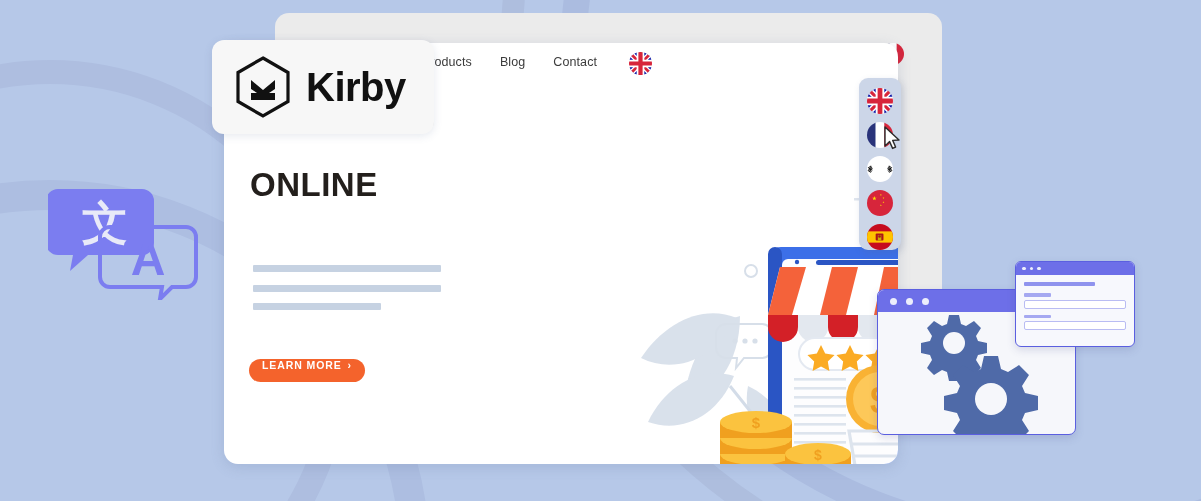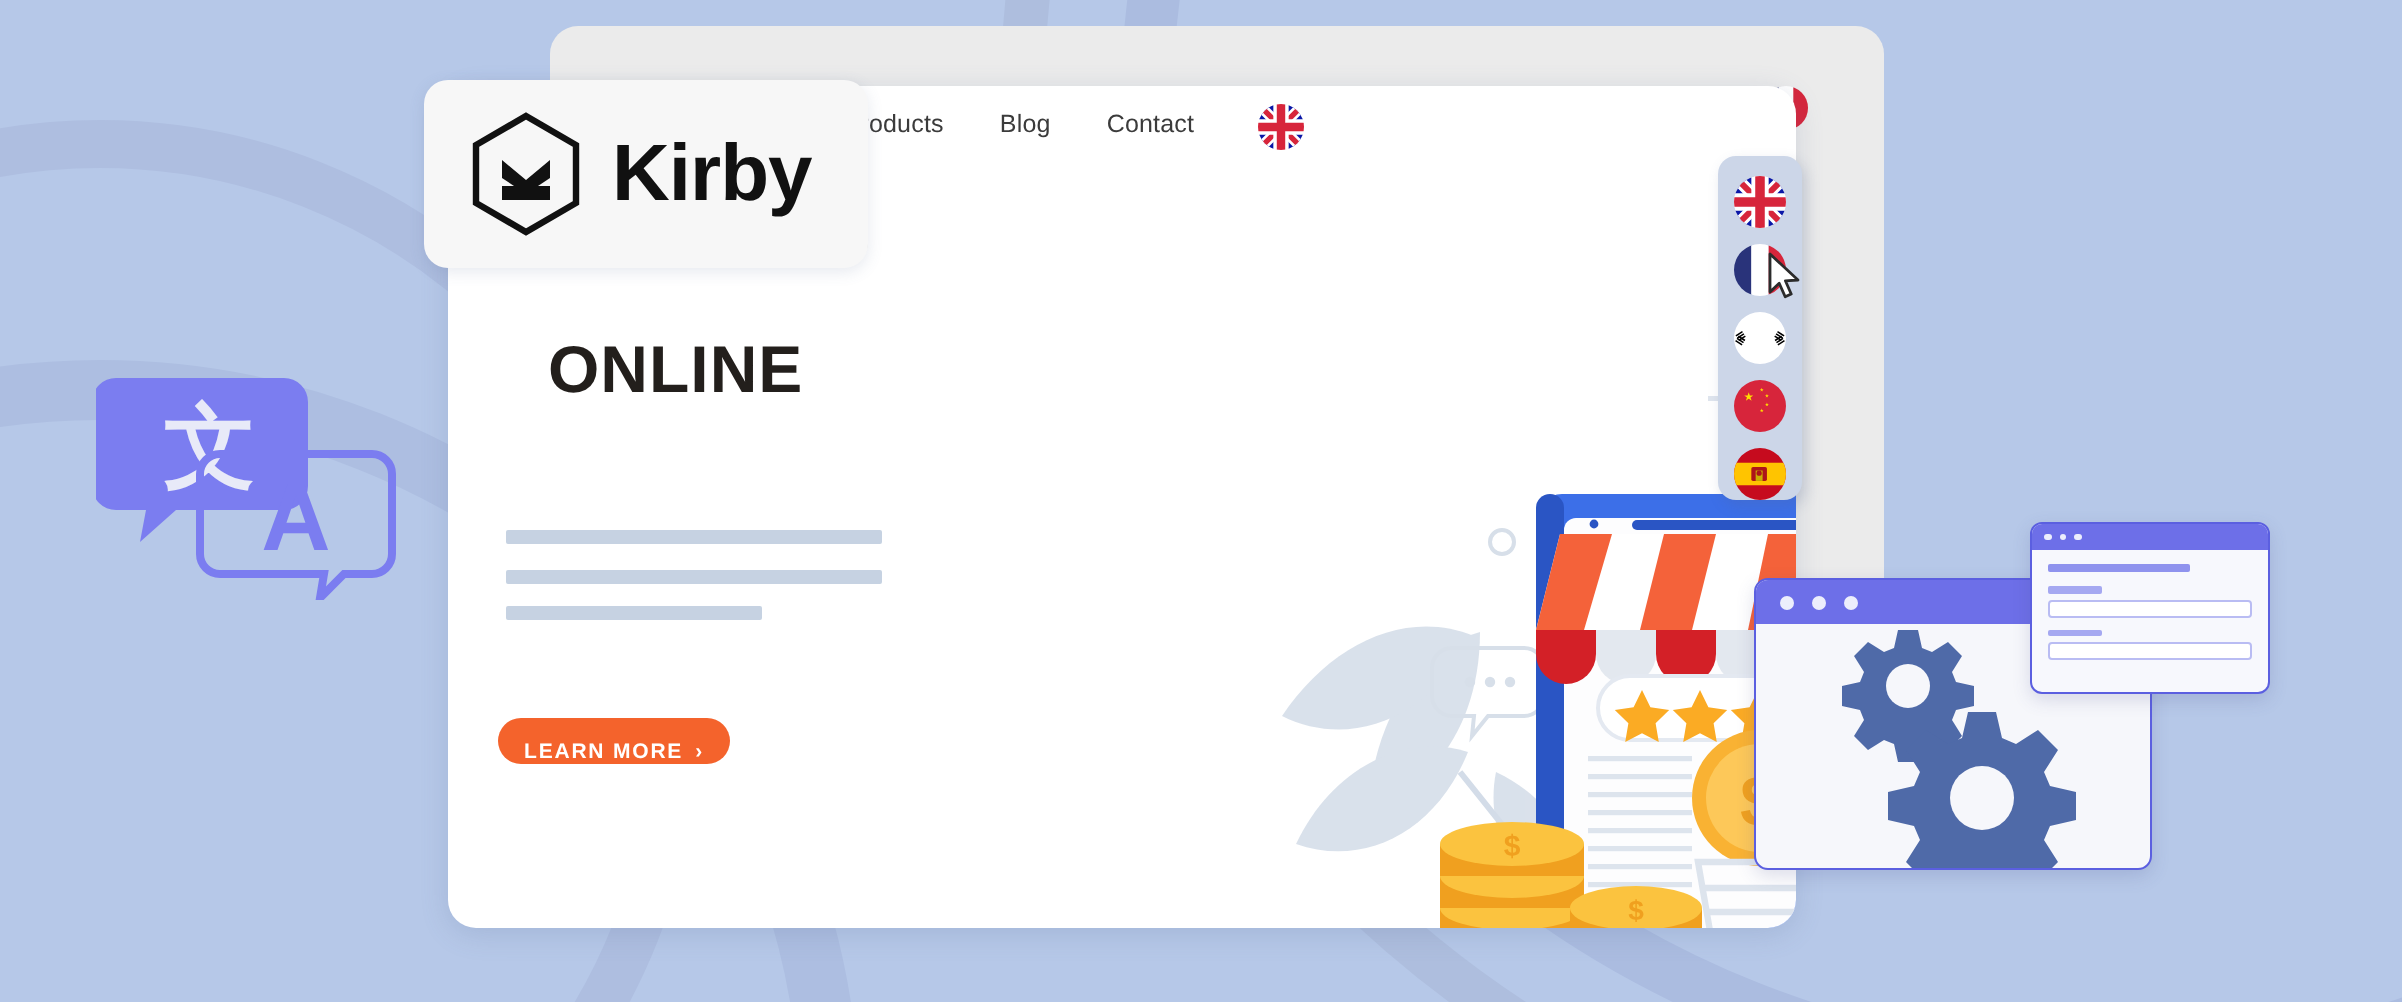--- a/index.html
+++ b/index.html
@@ -91,21 +91,21 @@
   #logo-word { font-size: 40px; font-weight: 700; color: #111; letter-spacing: -.5px; }
   #hero-line1 { font-size: 33px; font-weight: 800; color: #231f1c; letter-spacing: .5px; line-height: 1.02; }
   #hero-line2 { font-size: 30px; font-weight: 400; color: #231f1c; letter-spacing: .6px; line-height: 1.25; }
   .placeholder-bar { height: 7px; background: #c6d2e2; border-radius: 1px; }
 
   #cta {
     position: absolute; left: 249px; top: 359px;
     height: 23px; padding: 0 13px;
     background: #f4632c; border: none; border-radius: 12px;
     color: #fff; font-size: 10.5px; font-weight: 700; letter-spacing: .9px;
-    display: flex; align-items: flex-end; gap: 6px;
+    display: flex; align-items: flex-start; gap: 6px;
     font-family: "Liberation Sans", sans-serif; cursor: pointer;
   }
 
   
   #translate-icon { position: absolute; left: 48px; top: 185px; width: 150px; height: 115px; }
 
   
   #lang-dropdown {
     position: absolute; left: 859px; top: 78px;
     width: 42px; height: 172px;
@@ -379,21 +379,21 @@
       </g>
 
       <ellipse cx="546" cy="272" rx="11" ry="9" fill="#ffc09e" transform="rotate(-10 546 272)"></ellipse>
       <ellipse cx="600" cy="266" rx="10" ry="8" fill="#ffc09e" transform="rotate(-10 600 266)"></ellipse>
       <g stroke="#e8a183" stroke-width="1.4" fill="none">
         <path d="M540 270 h12"></path>
           <path d="M540 275 h12"></path>
       </g>
     </svg>
 
-    <div style="position:absolute;left:26px;top:125px;margin-left:24px;">
+    <div style="position:absolute;left:26px;top:125px;">
       <div id="hero-line1">ONLINE</div>
     </div>
     <div class="placeholder-bar" style="position:absolute;left:29px;top:222px;width:188px;"></div>
     <div class="placeholder-bar" style="position:absolute;left:29px;top:242px;width:188px;"></div>
     <div class="placeholder-bar" style="position:absolute;left:29px;top:260px;width:128px;"></div>
 
     <button id="cta" style="position:absolute;left:25px;top:316px;">
       <span>LEARN MORE</span>
       <span>›</span>
     </button>

